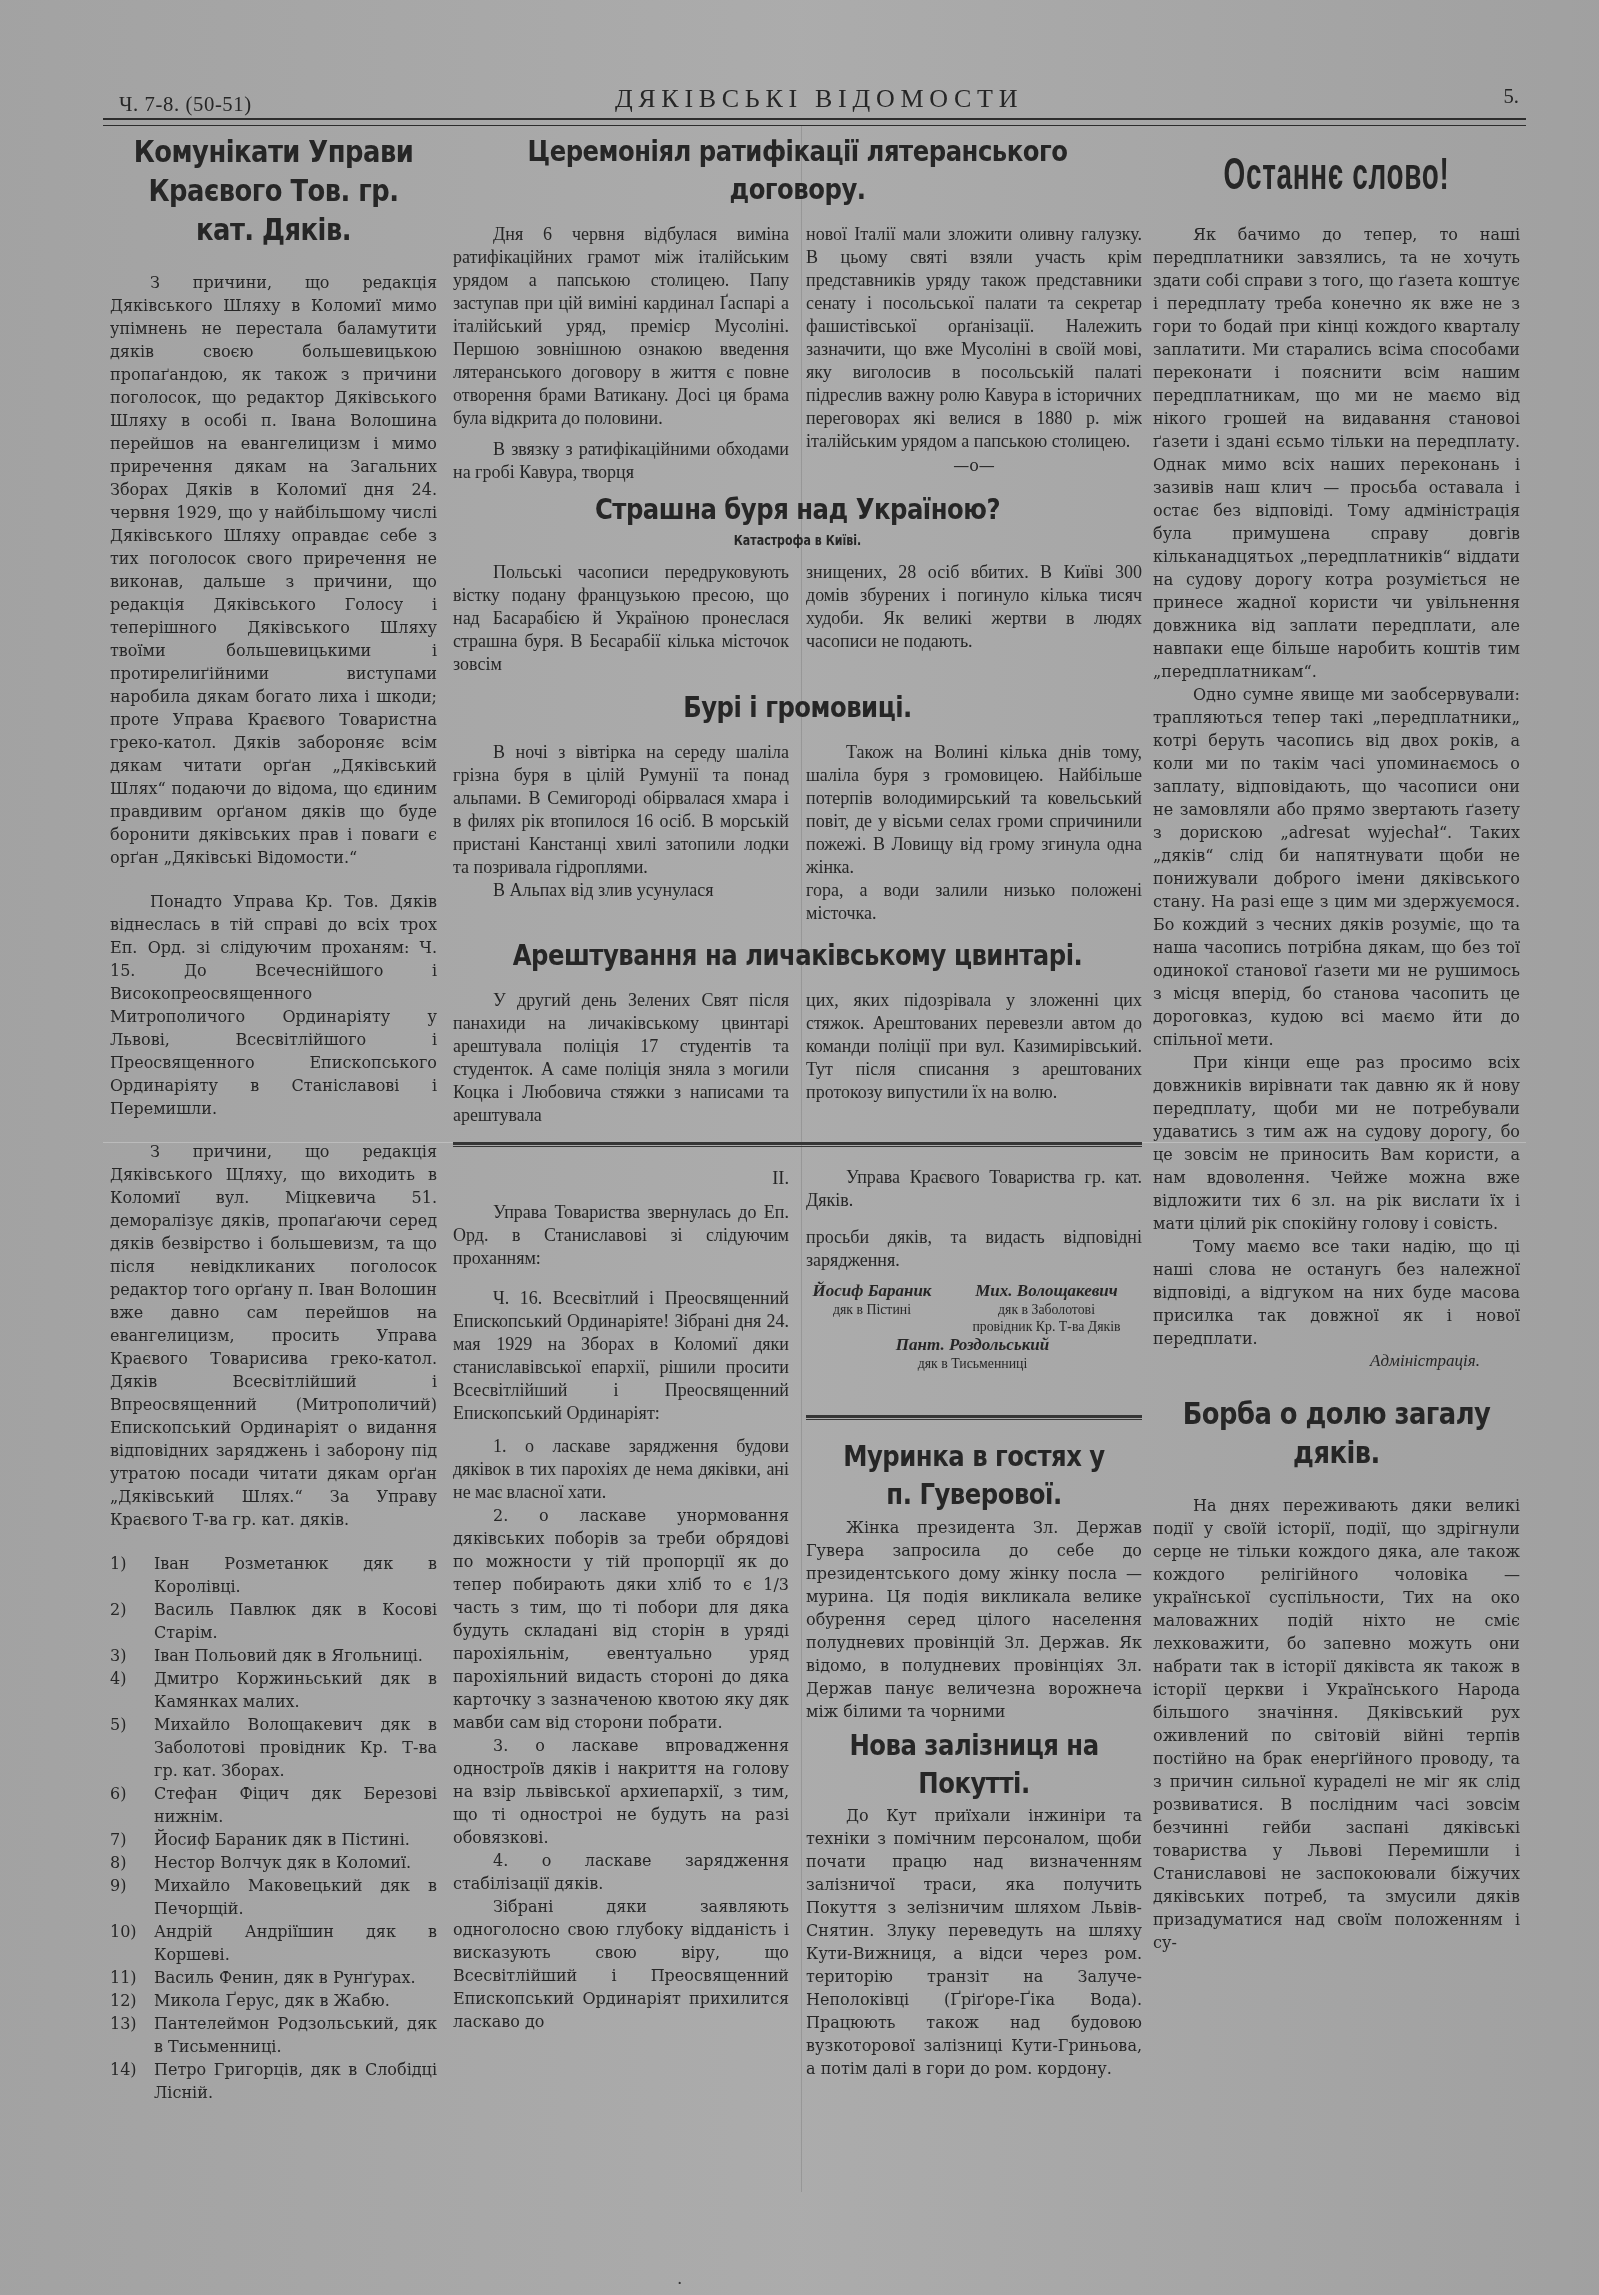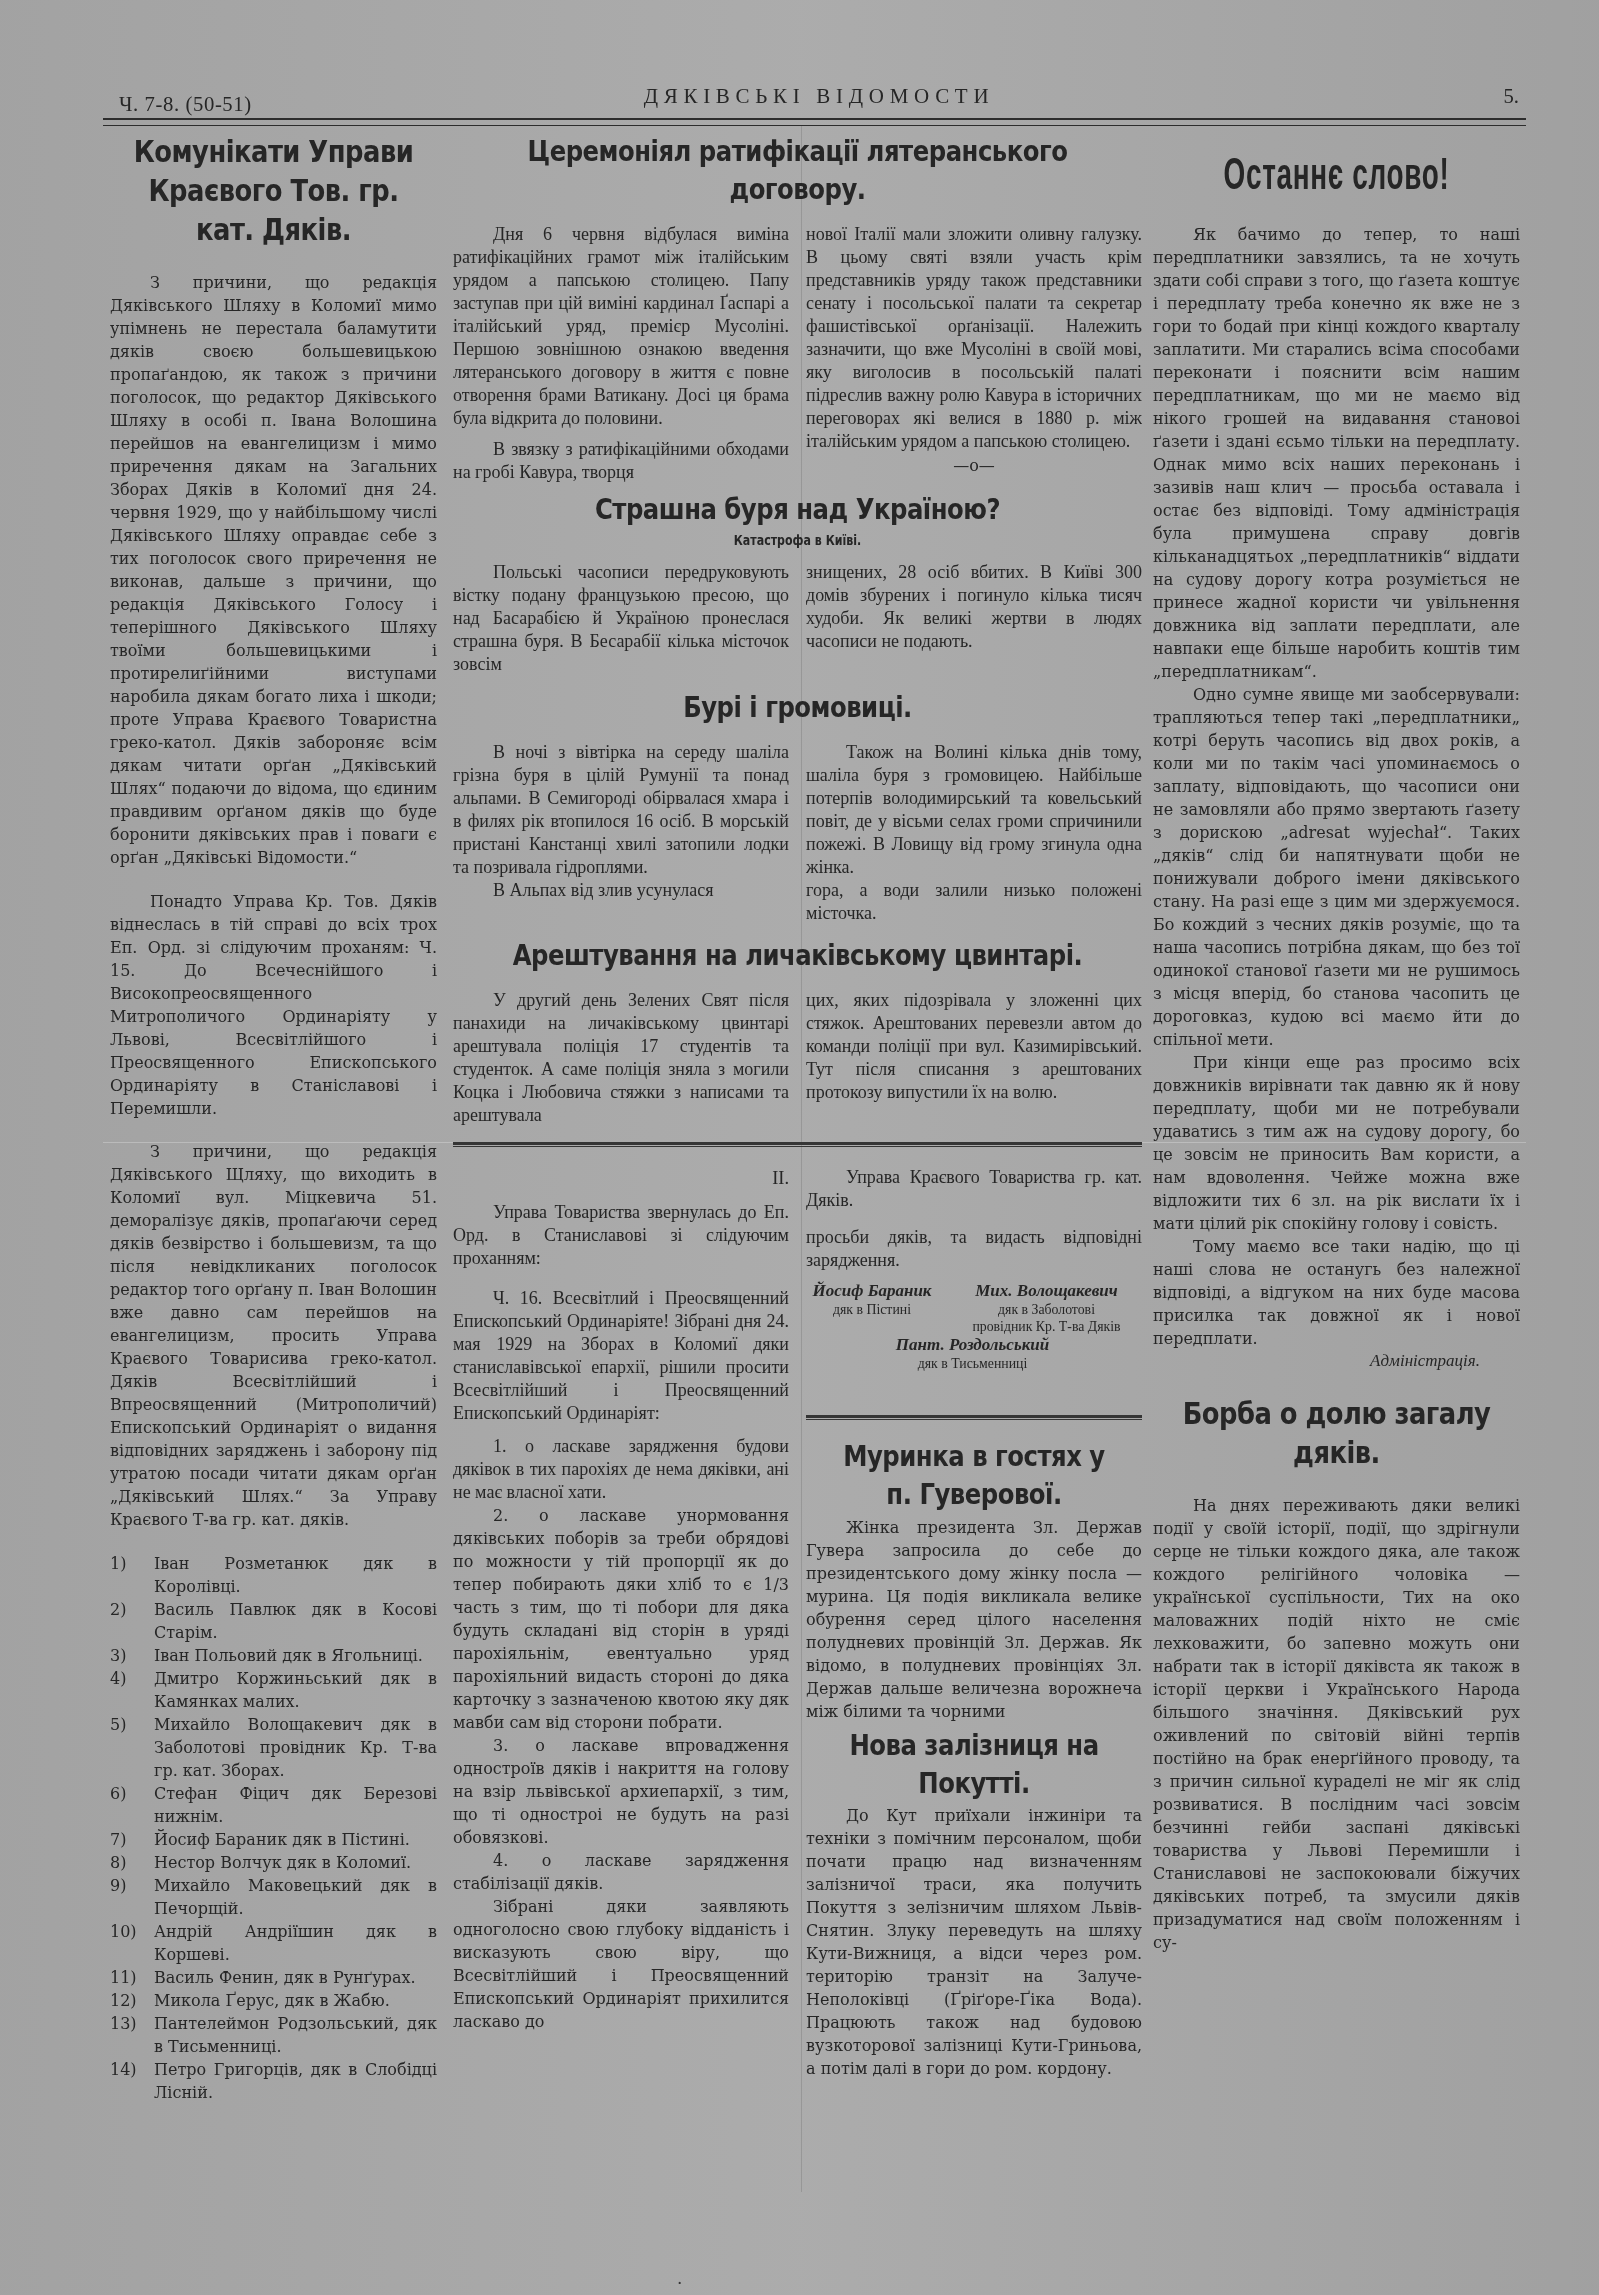--- a/index.html
+++ b/index.html
@@ -8,21 +8,21 @@
     background: #a9a9a9;
     background-image:
       linear-gradient(90deg, rgba(0,0,0,0.04) 0, rgba(255,255,255,0.03) 50%, rgba(0,0,0,0.05) 100%);
     color: #262626;
     font-family: "DejaVu Serif", serif;
     position: relative;
   }
   .page { position: absolute; left: 0; top: 0; width: 1599px; height: 2295px; }
   .masthead { position: absolute; left: 119px; top: 79px; width: 1400px; height: 34px; }
   .mh-left { position: absolute; left: 0; top: 14px; font-size: 20.7px; font-family: "Liberation Serif", serif; letter-spacing: 0.6px; }
-  .mh-center { position: absolute; left: 0; right: 0; top: 4.6px; text-align: center; font-size: 21px; letter-spacing: 5.7px; font-family: "Liberation Serif", serif; }
+  .mh-center { position: absolute; left: 0; right: 0; top: 4.6px; text-align: center; font-size: 26px; letter-spacing: 5.7px; font-family: "Liberation Serif", serif; }
   .mh-right { position: absolute; right: 0; top: 5.7px; font-size: 20.7px; font-family: "Liberation Serif", serif; }
   .rule-double { position: absolute; left: 103px; width: 1423px; top: 118px; height: 4.6px; border-top: 2.3px solid #2d2d2d; border-bottom: 1.7px solid #2d2d2d; }
 
   .col { position: absolute; text-align: justify; }
   .col1 { left: 110px; top: 132px; width: 327px; }
   .col2 { left: 453px; top: 132px; width: 689px; }
   .col3 { left: 1153px; top: 132px; width: 367px; }
 
   .p { font-family: "DejaVu Serif", serif; font-size: 16px; line-height: 23px; margin: 0; text-indent: 40px; hyphens: auto; }
   .pc { font-family: "Liberation Sans Narrow", "Liberation Serif", serif; font-size: 18px; line-height: 23px; margin: 0; text-indent: 40px; transform-origin: left top; }
@@ -199,21 +199,21 @@
             <span class="pl">дяк в Заболотові</span>
             <span class="pl">провідник Кр. Т-ва Дяків</span>
           </div>
           <div class="signer" style="left:69px;top:63px;width:195px">
             <span class="nm">Пант. Роздольський</span>
             <span class="pl">дяк в Тисьменниці</span>
           </div>
         </div>
         <div class="sep" style="margin-top:17px"></div>
         <h2 class="h-main" style="margin-top:17px;margin-bottom:2.3px">Муринка в гостях у п. Гуверової.</h2>
-        <p class="p">Жінка президента Зл. Держав Гувера запросила до себе до президентського дому жінку посла — мурина. Ця подія викликала велике обурення серед цілого населення полудневих провінцій Зл. Держав. Як відомо, в полудневих провінціях Зл. Держав дальше величезна ворожнеча між білими та чорними</p>
+        <p class="p">Жінка президента Зл. Держав Гувера запросила до себе до президентського дому жінку посла — мурина. Ця подія викликала велике обурення серед цілого населення полудневих провінцій Зл. Держав. Як відомо, в полудневих провінціях Зл. Держав панує величезна ворожнеча між білими та чорними</p>
         <h2 class="h-main" style="margin-top:3.4px;margin-bottom:2.3px">Нова залізниця на Покутті.</h2>
         <p class="p">До Кут приїхали інжиніри та техніки з помічним персоналом, щоби почати працю над визначенням залізничої траси, яка получить Покуття з зелізничим шляхом Львів-Снятин. Злуку переведуть на шляху Кути-Вижниця, а відси через ром. територію транзіт на Залуче-Неполоківці (Ґріґоре-Ґіка Вода). Працюють також над будовою вузкоторової залізниці Кути-Гриньова, а потім далі в гори до ром. кордону.</p>
       </div>
     </div>
   </div>
 
   <div class="col col3">
     <h2 class="h-big">Останнє слово!</h2>
     <p class="p">Як бачимо до тепер, то наші передплатники завзялись, та не хочуть здати собі справи з того, що ґазета коштує і передплату треба конечно як вже не з гори то бодай при кінці кождого кварталу заплатити. Ми старались всіма способами переконати і пояснити всім нашим передплатникам, що ми не маємо від нікого грошей на видавання становоі ґазети і здані єсьмо тільки на передплату. Однак мимо всіх наших переконань і зазивів наш клич — просьба оставала і остає без відповіді. Тому адміністрація була примушена справу довгів кільканадцятьох „передплатників“ віддати на судову дорогу котра розуміється не принесе жадної користи чи увільнення довжника від заплати передплати, але навпаки еще більше наробить коштів тим „передплатникам“.</p>
     <p class="p">Одно сумне явище ми заобсервували: трапляються тепер такі „передплатники„ котрі беруть часопись від двох років, а коли ми по такім часі упоминаємось о заплату, відповідають, що часописи они не замовляли або прямо звертають ґазету з дopиcкою „adresat wyjechał“. Таких „дяків“ слід би напятнувати щоби не понижували доброго імени дяківського стану. На разі еще з цим ми здержуємося. Бо кождий з чесних дяків розуміє, що та наша часопись потрібна дякам, що без тої одинокої станової ґазети ми не рушимось з місця вперід, бо станова часопить це дороговказ, кудою всі маємо йти до спільної мети.</p>

